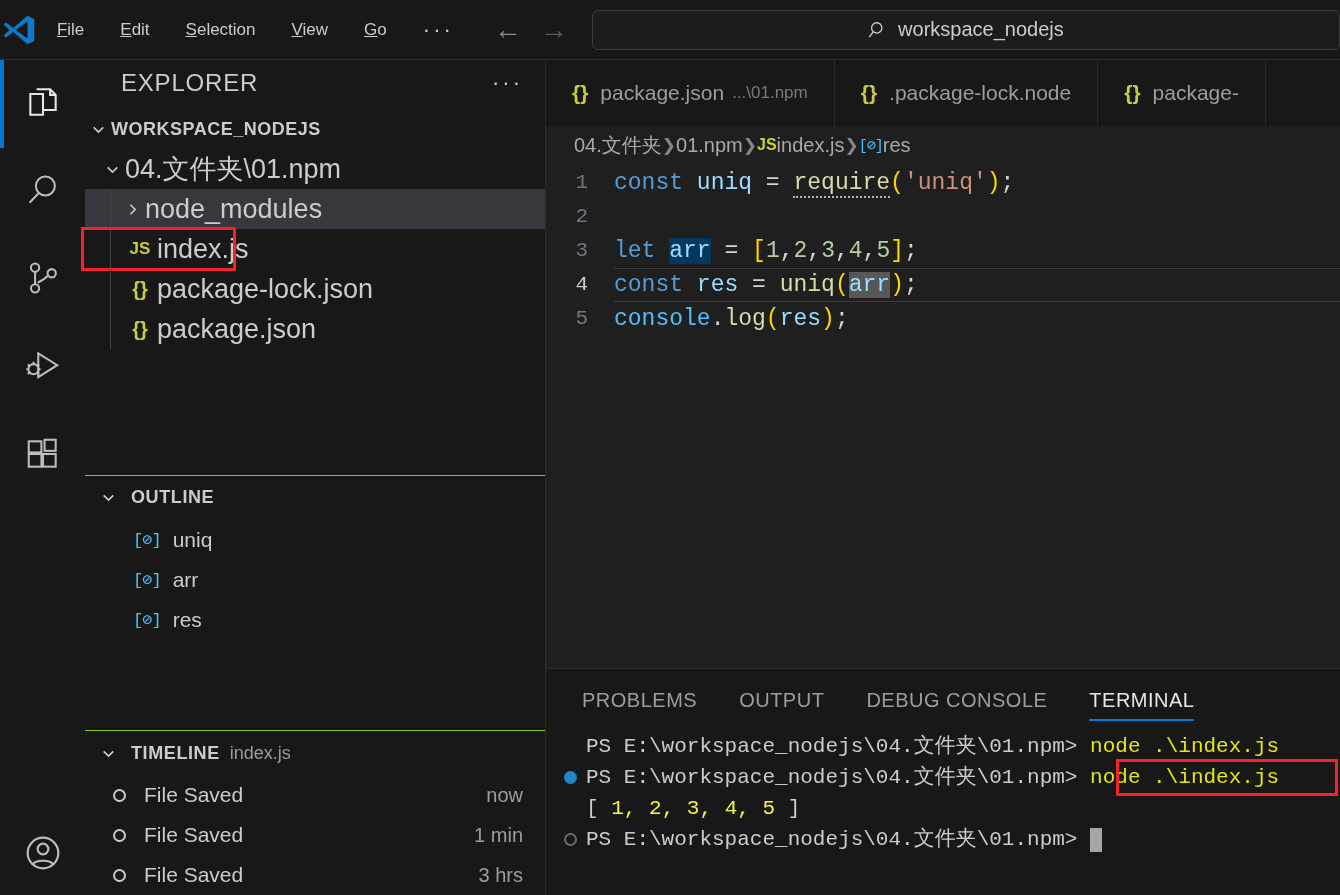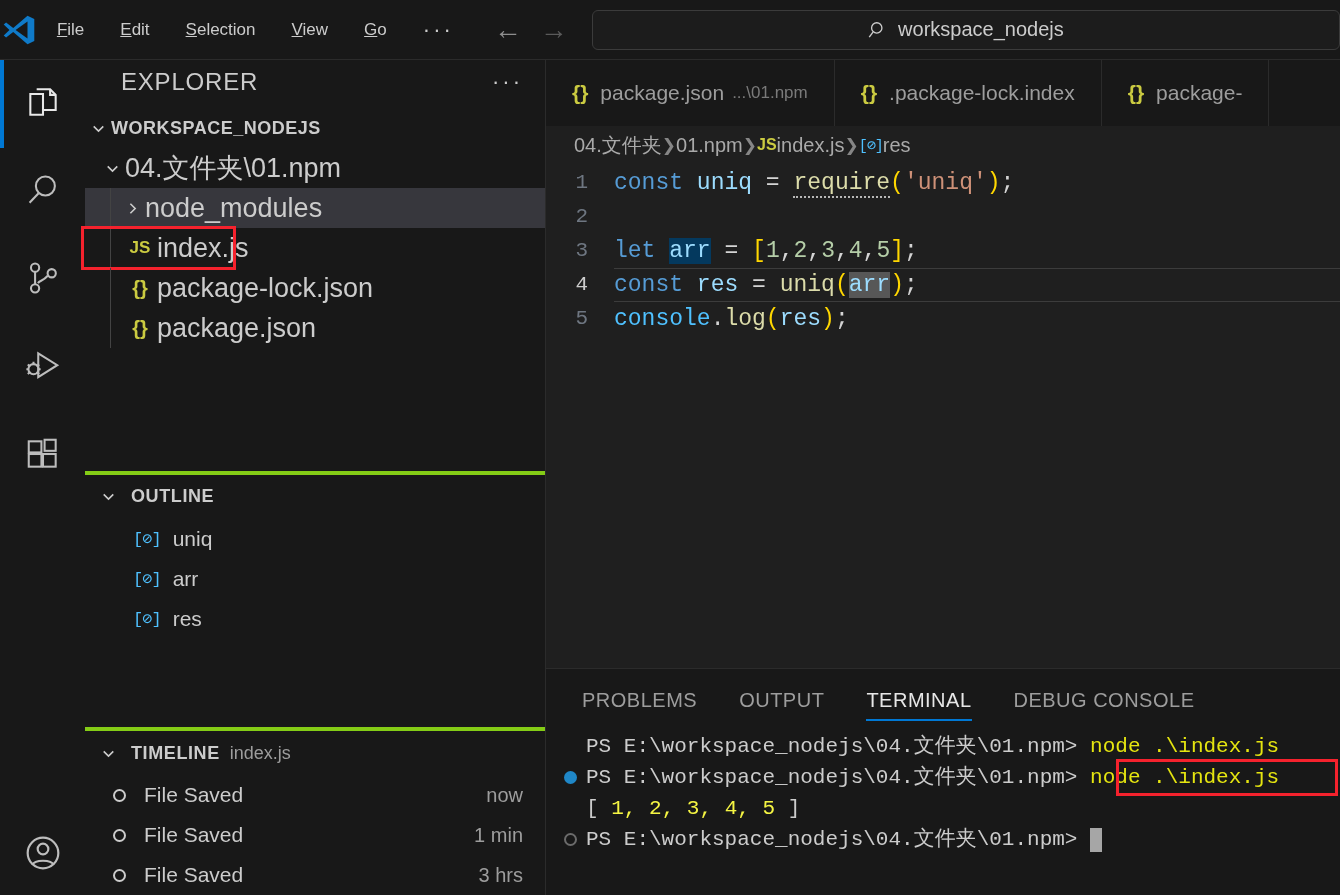--- a/index.html
+++ b/index.html
@@ -81,21 +81,21 @@
   .ficon.js { color: #cbcb41; font-weight: bold; font-size: 17px; }
   .ficon.json { color: #cbcb41; font-weight: bold; font-size: 20px; }
   .rname { font-size: 27px; color: #cccccc; }
   .guide {
     position: absolute; left: 25px; top: 0; bottom: 0; width: 1px; background: #434343;
   }
   .redbox {
     position: absolute; border: 3px solid #f5222d; pointer-events: none;
   }
 
-  .sb-section-sep { border-top: 4px solid #84cc16; }
+  .sb-section-sep { border-top: 1px solid #84cc16; }
   .sec-header {
     height: 44px; display: flex; align-items: center; gap: 10px; padding-left: 10px;
   }
   .sec-title { font-size: 18px; font-weight: bold; letter-spacing: 0.6px; color: #cccccc; }
   .sec-sub { font-size: 18px; color: #9d9d9d; }
 
   .outline-row { height: 40px; display: flex; align-items: center; padding-left: 48px; gap: 12px; }
   .sym { color: #4fc1ff; font-size: 17px; font-family: "Liberation Mono", monospace; letter-spacing: -1px;}
   .outline-name { font-size: 21px; color: #cccccc; }
 
@@ -396,21 +396,21 @@
   <div class="editorzone">
 
     <div class="tabbar">
       <div class="tab">
         <span class="tjson">{}</span>
         <span class="tname">package.json</span>
         <span class="tdesc">...\01.npm</span>
       </div>
       <div class="tab">
         <span class="tjson">{}</span>
-        <span class="tname">.package-lock.index</span>
+        <span class="tname">.package-lock.node</span>
       </div>
       <div class="tab">
         <span class="tjson">{}</span>
         <span class="tname">package-</span>
       </div>
     </div>
 
     <div class="breadcrumb">
       <span>04.文件夹</span>
       <span class="bc-sep">❯</span>
@@ -444,22 +444,22 @@
       <div class="cline">
         <span class="lnum">5</span>
         <span class="ctext"><span class="kw2">console</span><span class="op">.</span><span class="fn">log</span><span class="brk">(</span><span class="var">res</span><span class="brk">)</span><span class="op">;</span></span>
       </div>
     </div>
 
     <div class="panel">
       <div class="panel-tabs">
         <div class="ptab">PROBLEMS</div>
         <div class="ptab">OUTPUT</div>
+        <div class="ptab">DEBUG CONSOLE</div>
         <div class="ptab active">TERMINAL</div>
-        <div class="ptab">DEBUG CONSOLE</div>
       </div>
 
       <div class="term">
         <div class="tline">
           <span class="tmark"></span>
           <span>PS E:\workspace_nodejs\04.文件夹\01.npm&gt; </span>
           <span class="tcmd">node .\index.js</span>
         </div>
         <div class="tline" style="position:relative;">
           <span class="tmark"><span class="dot-filled"></span></span>

